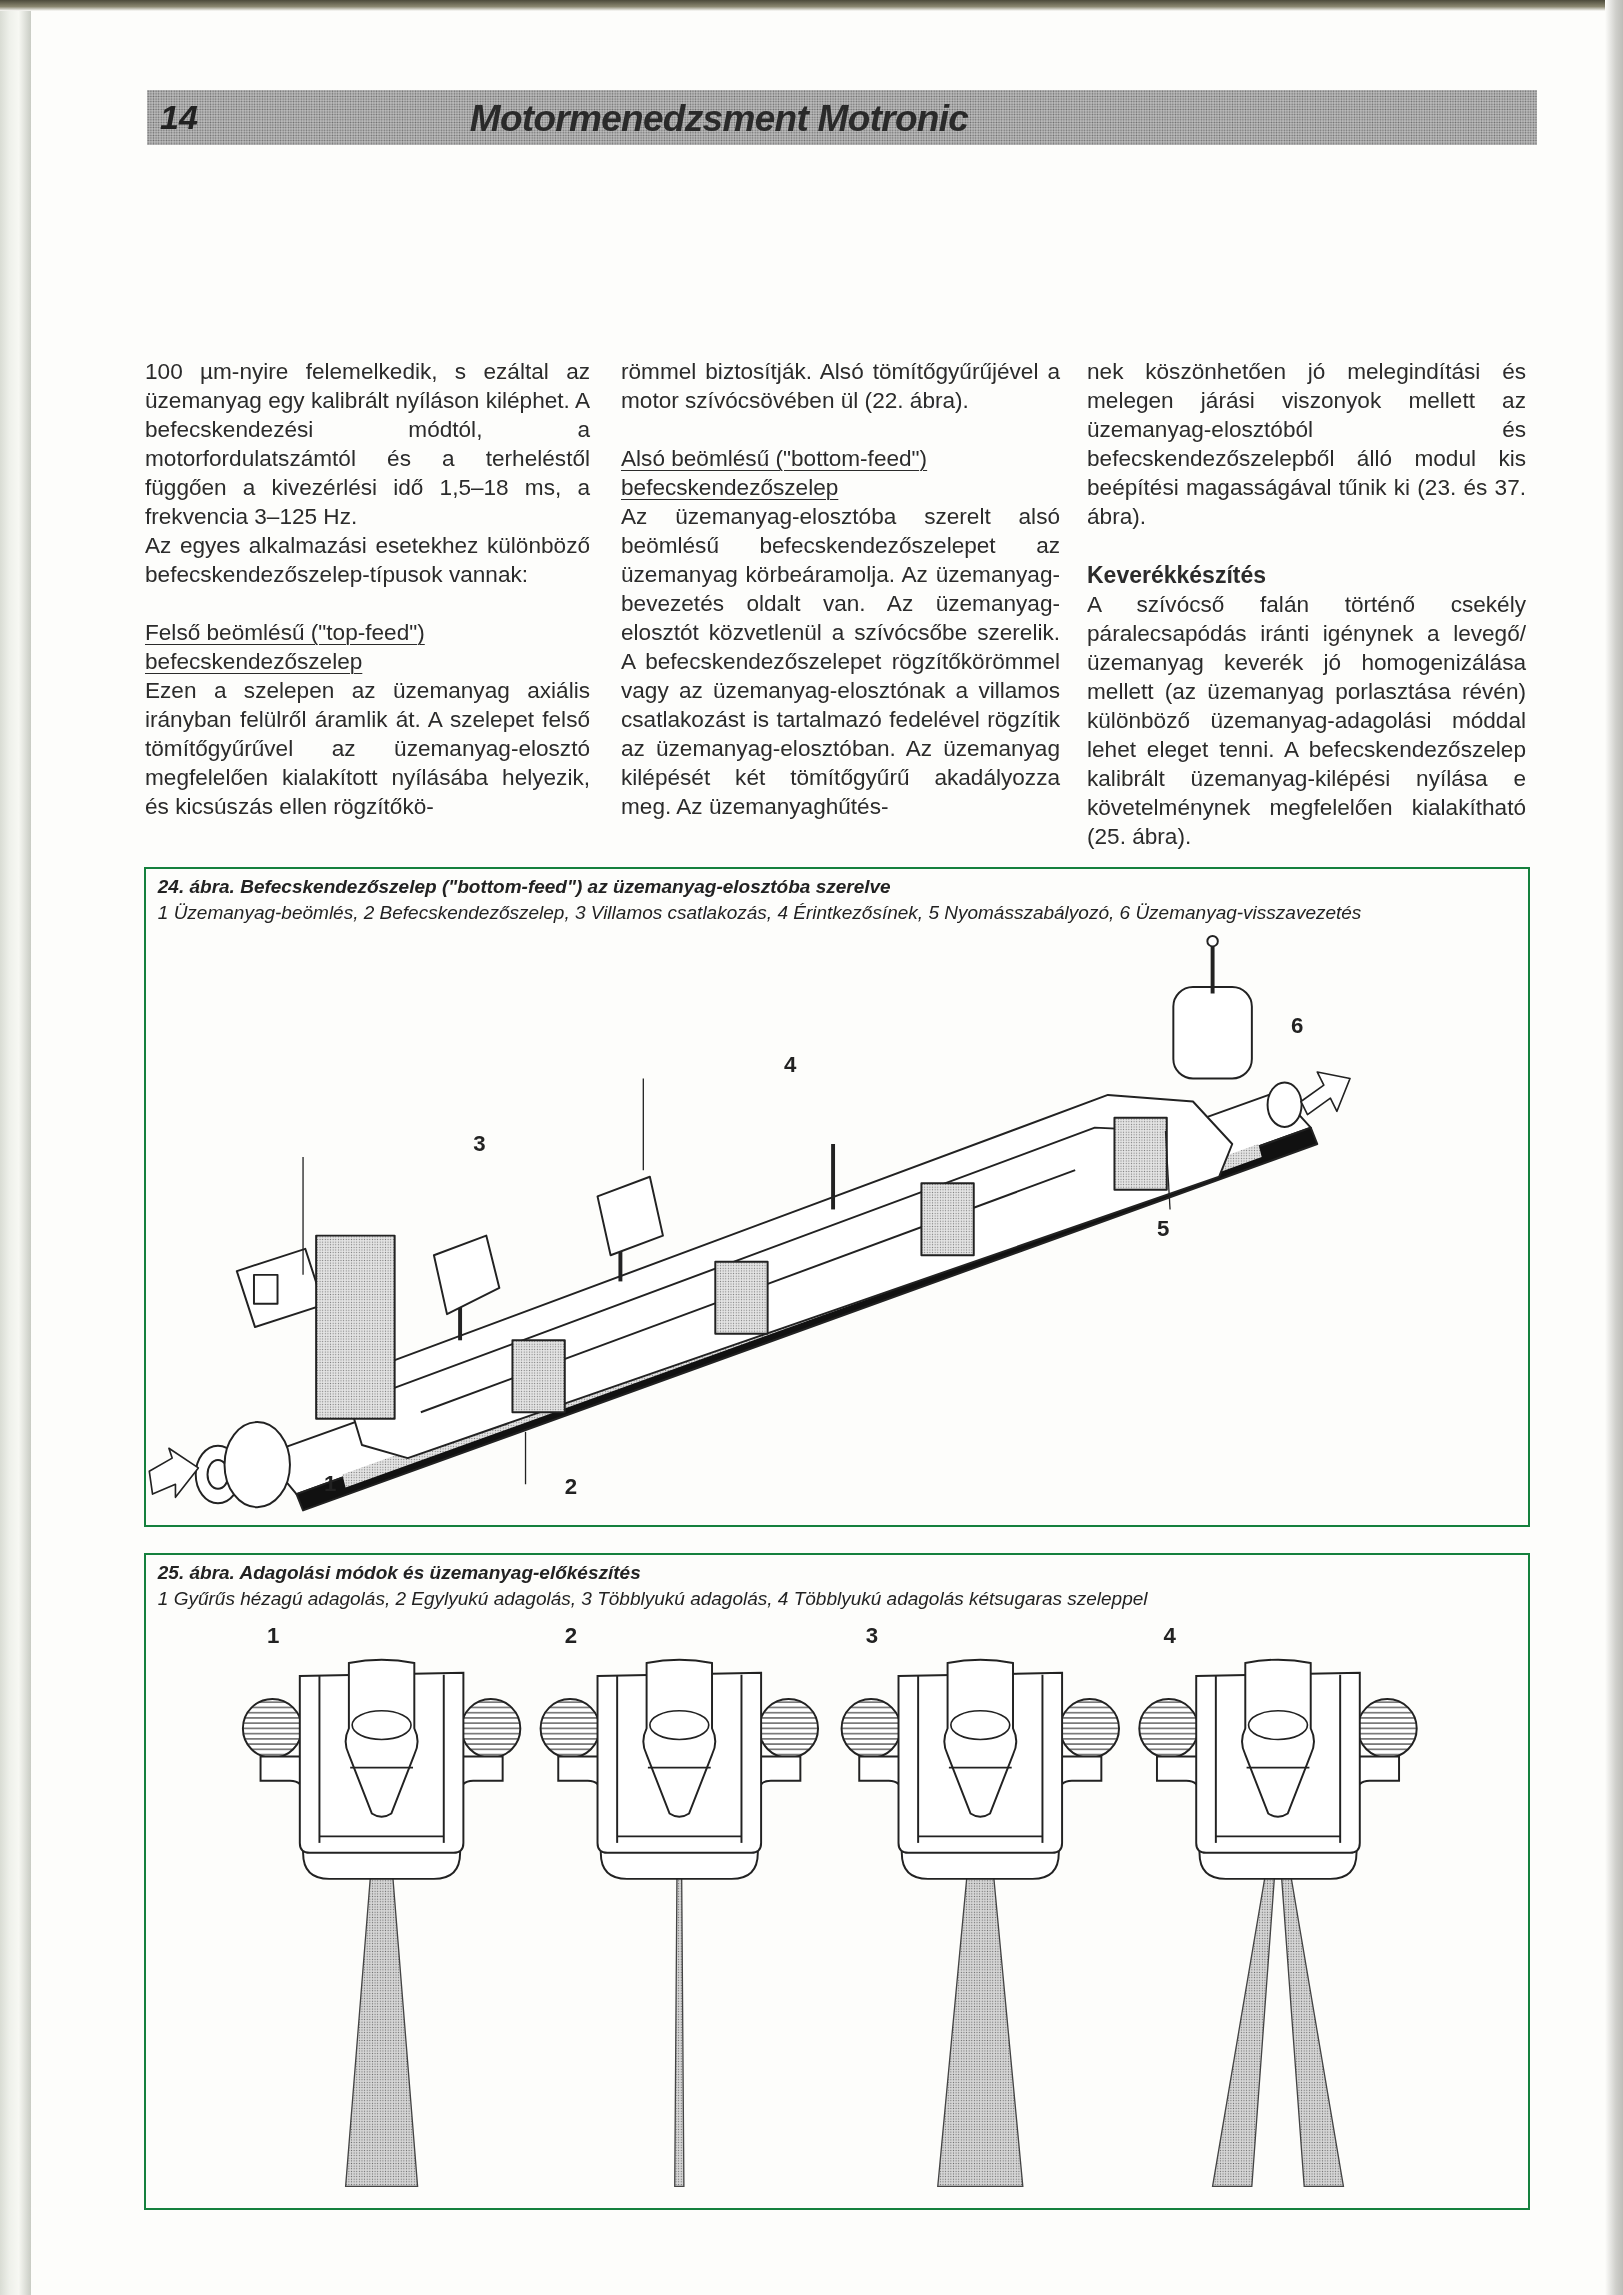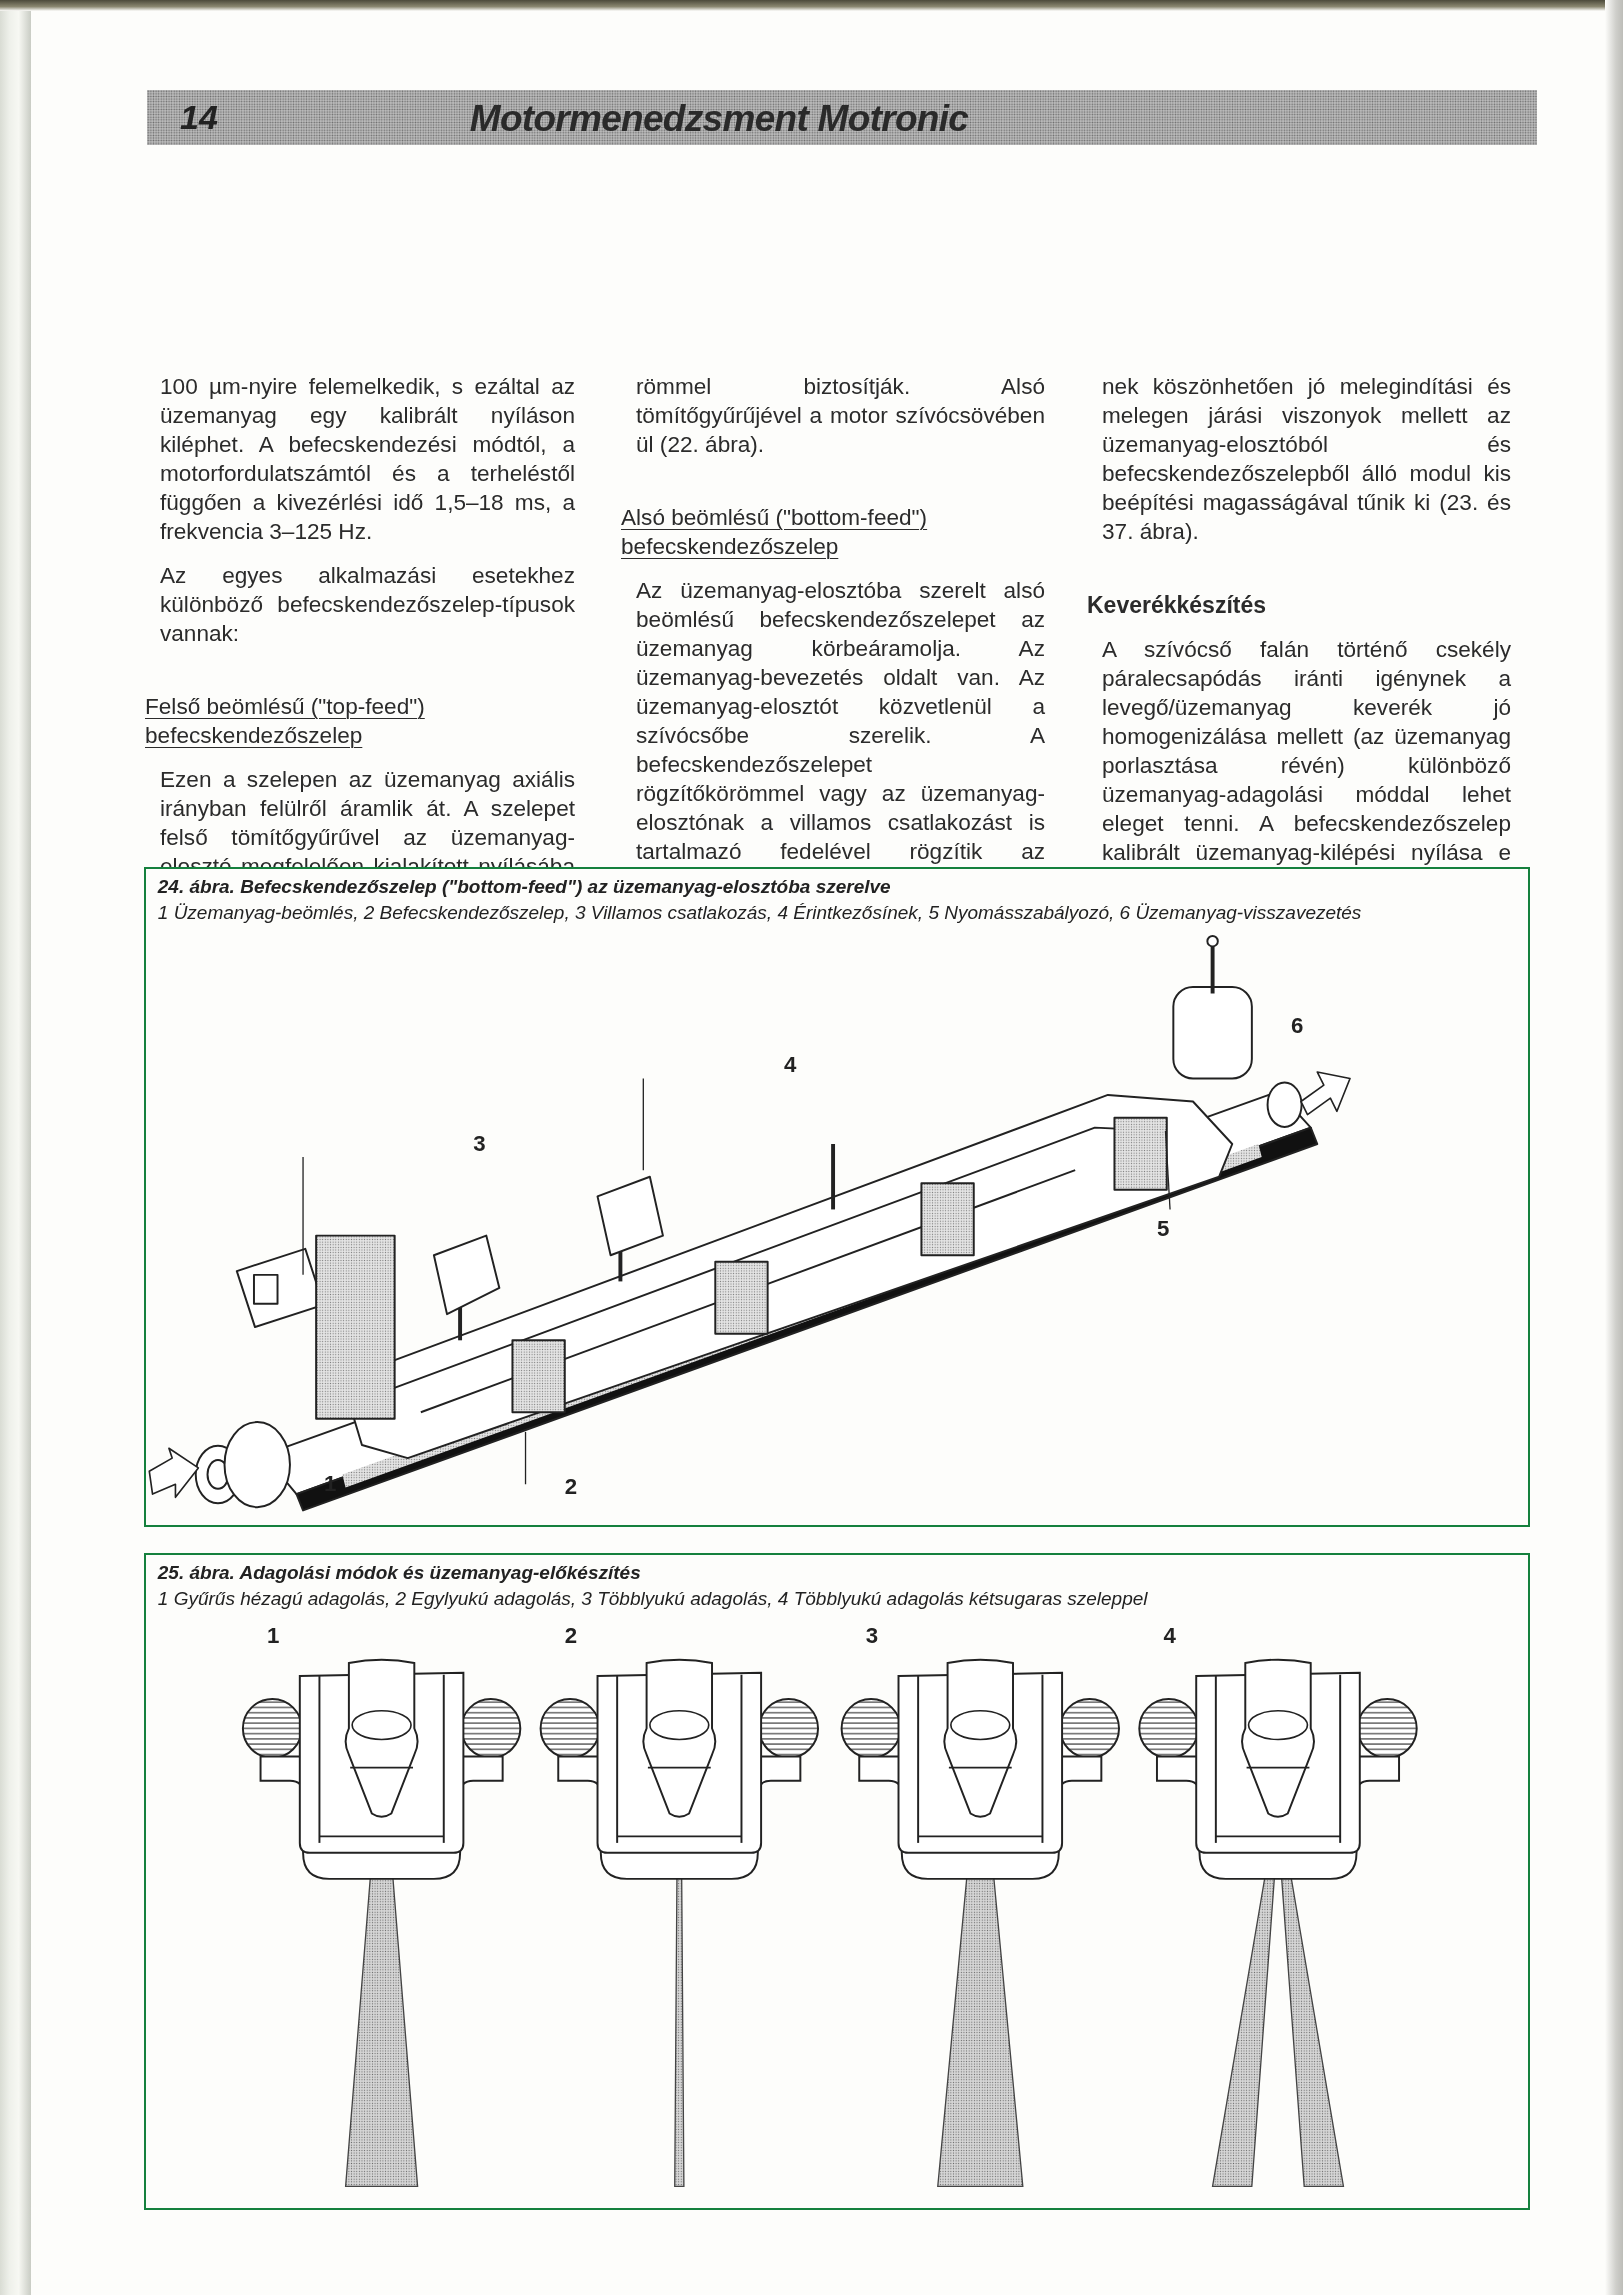--- a/index.html
+++ b/index.html
@@ -15,31 +15,31 @@
   .top-edge { position:absolute; left:0; top:0; width:1623px; height:10.5px; background:linear-gradient(180deg,#4c4a3a,#8a8770 60%,#fdfdfb); }
   .right-edge { position:absolute; right:0; top:0; width:18.3px; height:2295px; background:linear-gradient(90deg,#fdfdfb,#cfcfcb 60%,#bdbdb8); }
 
   .header-band {
     position:absolute; left:147px; top:90px; width:1390px; height:55px;
     background-color:#b9b9b9;
     background-image:radial-gradient(#6b6b6b 0.8px, transparent 0.9px);
     background-size:2.6px 2.6px;
   }
   .page-number {
-    position:absolute; left:180px; top:98px; font-size:34px; font-weight:bold; font-style:italic; color:#222;
+    position:absolute; left:160px; top:98px; font-size:34px; font-weight:bold; font-style:italic; color:#222;
   }
   .running-title {
     position:absolute; left:0; width:1144px; top:7.9px; text-align:center;
     font-size:37px; font-weight:bold; font-style:italic; color:#2a2a2a; letter-spacing:-0.7px;
   }
 
   .col {
     position:absolute; top:357px; width:445px; font-size:22.6px; line-height:29px; color:#2b2b2b;
   }
-  .col p { margin:15px; text-align:justify; }
+  .col p { margin:0; text-align:justify; }
   .col .sp { height:29px; }
   .col .ul { text-decoration:underline; text-underline-offset:3.9px; text-decoration-thickness:1.3px; display:block; }
   .col h3 { margin:0; font-size:23px; font-weight:bold; line-height:30px; }
   #col1 { left:145px; }
   #col2 { left:621px; width:439px; }
   #col3 { left:1087px; width:439px; }
 
   .figure {
     position:absolute; border:2px solid #15803d; background:#fdfdfb;
   }

